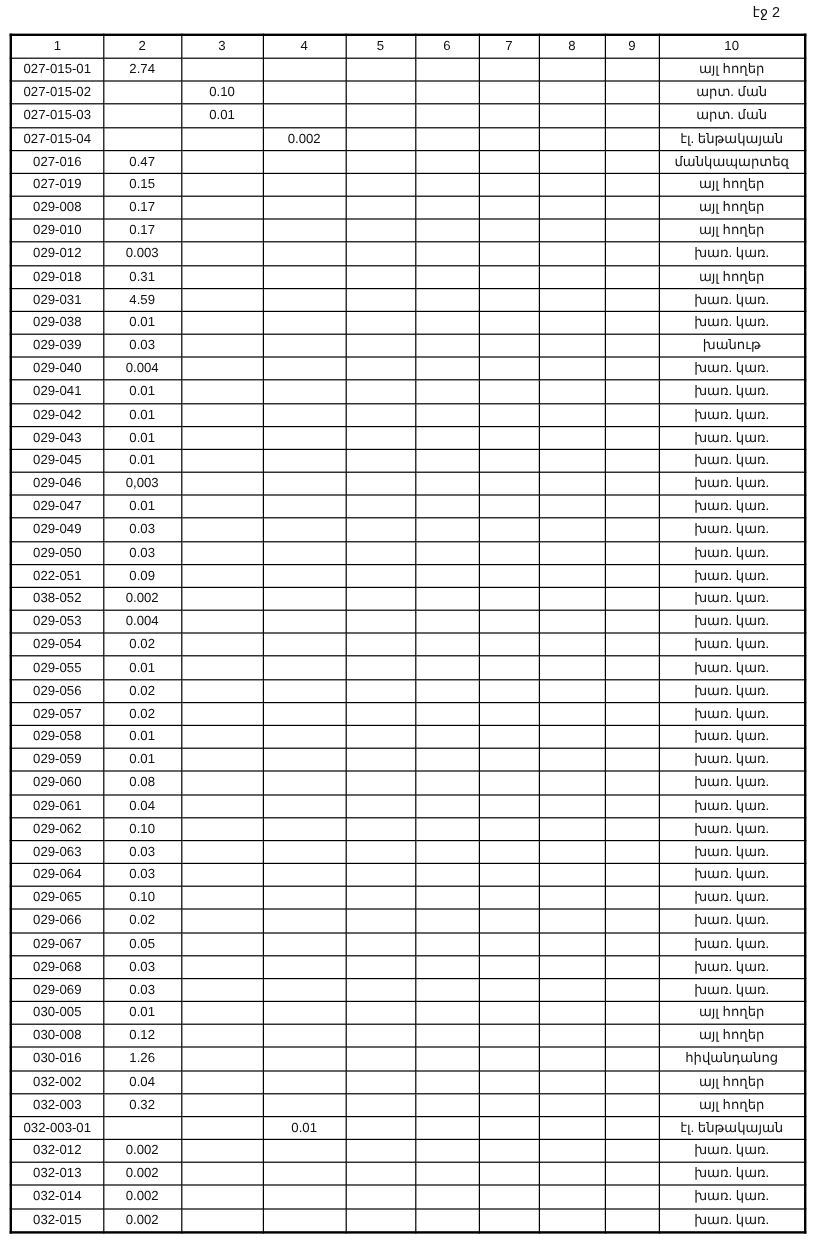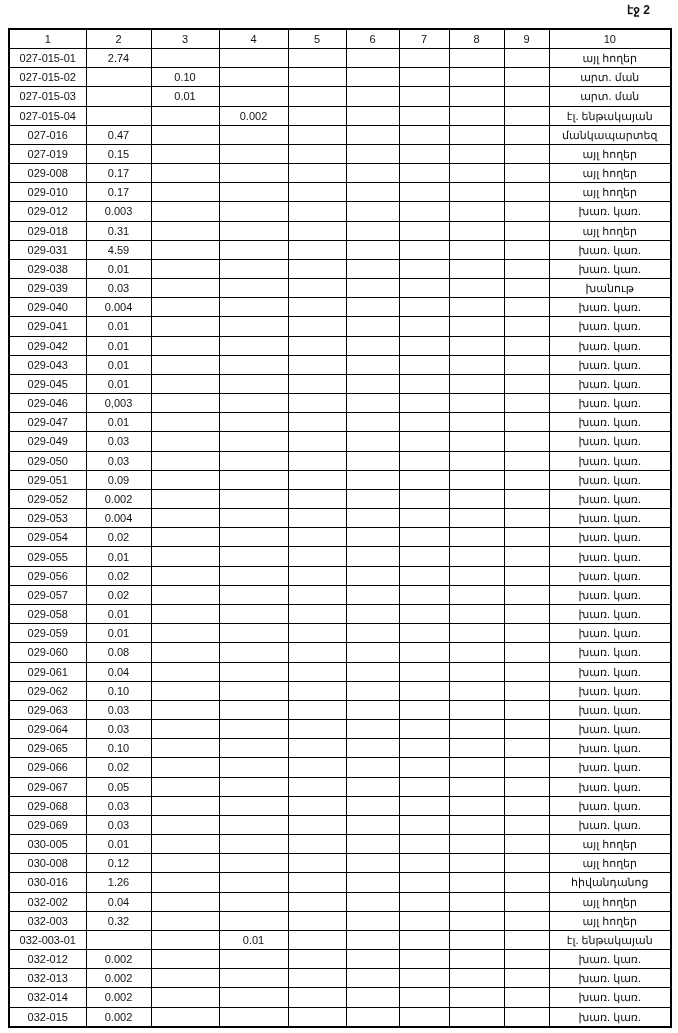--- a/index.html
+++ b/index.html
@@ -14,21 +14,20 @@
     font-family: "Liberation Sans", sans-serif;
     color: #111;
     overflow: hidden;
   }
   .page-label {
     position: absolute;
     top: 3px;
     right: 28px;
     font-size: 12px;
     color: #111;
-    font-weight: bold;
   }
   table.grid {
     position: absolute;
     left: 8px;
     top: 28px;
     width: 662px;
     height: 1000px;
     border-collapse: collapse;
     table-layout: fixed;
     border: 2px solid #000;
@@ -343,33 +342,33 @@
         <td class="c-num"></td>
         <td class="c-num"></td>
         <td class="c-num"></td>
         <td class="c-num"></td>
         <td class="c-num"></td>
         <td class="c-num"></td>
         <td class="c-num"></td>
         <td class="c-desc">խառ. կառ.</td>
       </tr>
       <tr>
-        <td class="c-code">029-051</td>
+        <td class="c-code">022-051</td>
         <td class="c-num">0.09</td>
         <td class="c-num"></td>
         <td class="c-num"></td>
         <td class="c-num"></td>
         <td class="c-num"></td>
         <td class="c-num"></td>
         <td class="c-num"></td>
         <td class="c-num"></td>
         <td class="c-desc">խառ. կառ.</td>
       </tr>
       <tr>
-        <td class="c-code">029-052</td>
+        <td class="c-code">038-052</td>
         <td class="c-num">0.002</td>
         <td class="c-num"></td>
         <td class="c-num"></td>
         <td class="c-num"></td>
         <td class="c-num"></td>
         <td class="c-num"></td>
         <td class="c-num"></td>
         <td class="c-num"></td>
         <td class="c-desc">խառ. կառ.</td>
       </tr>

